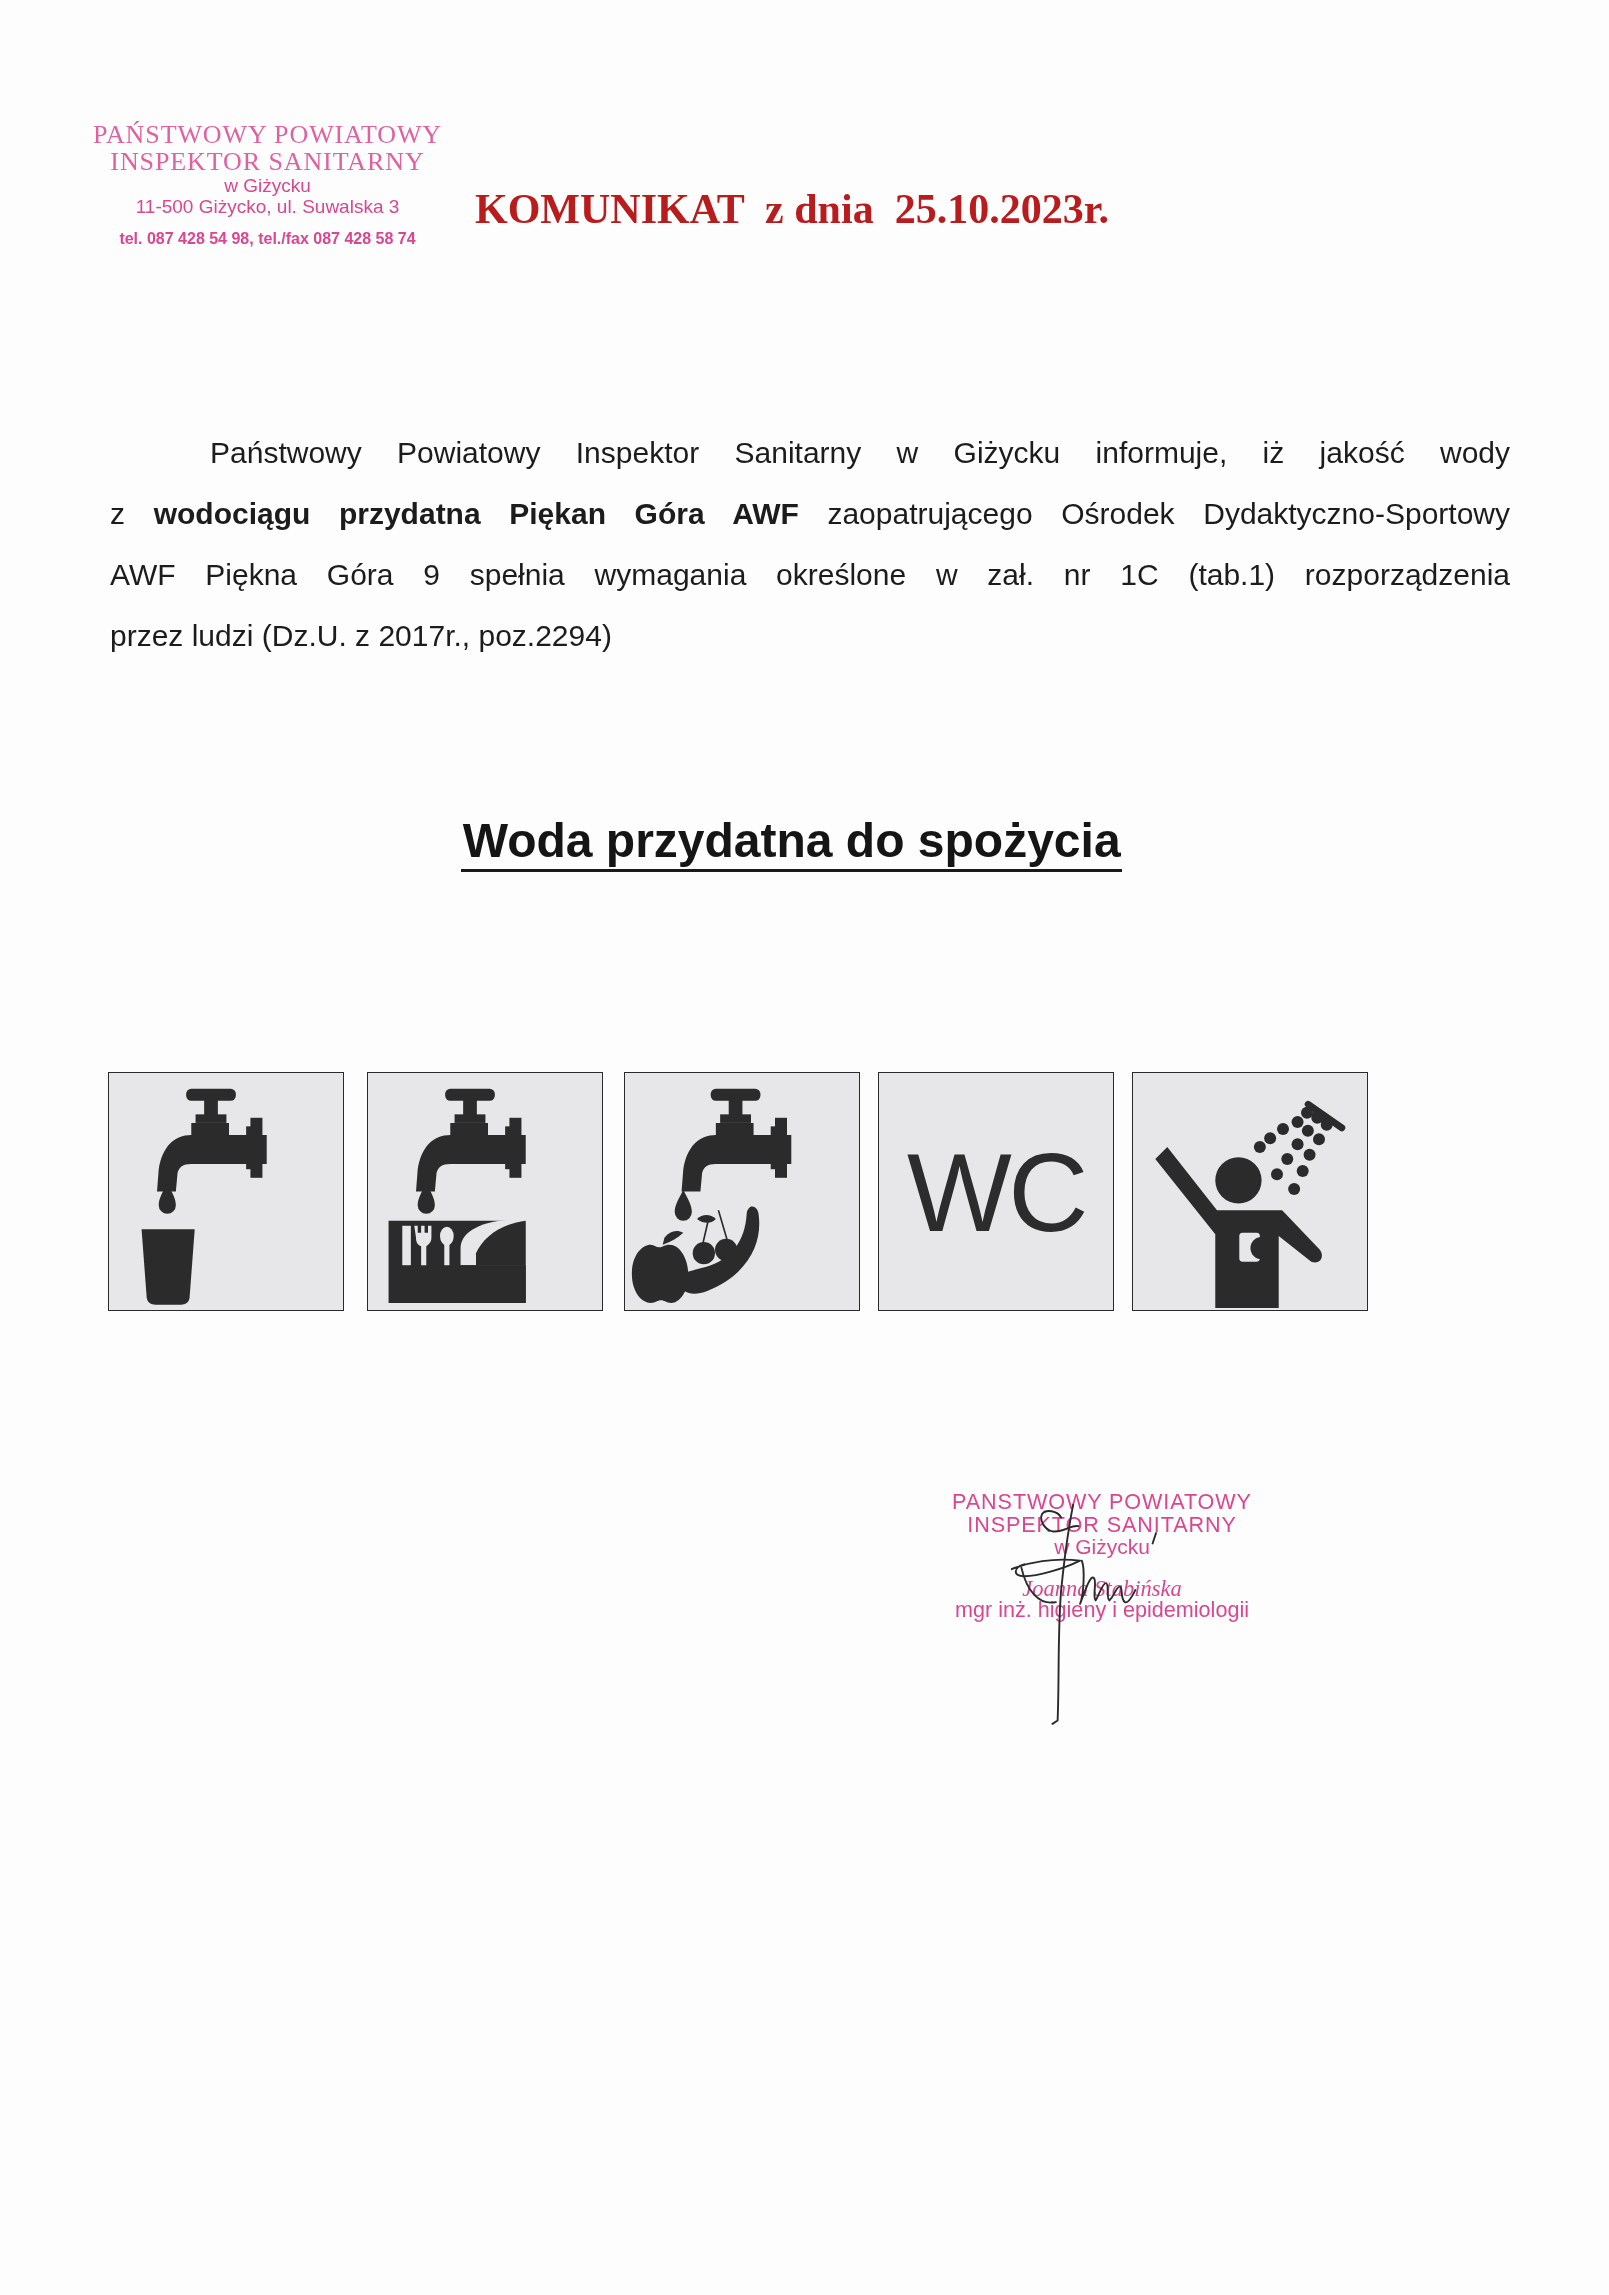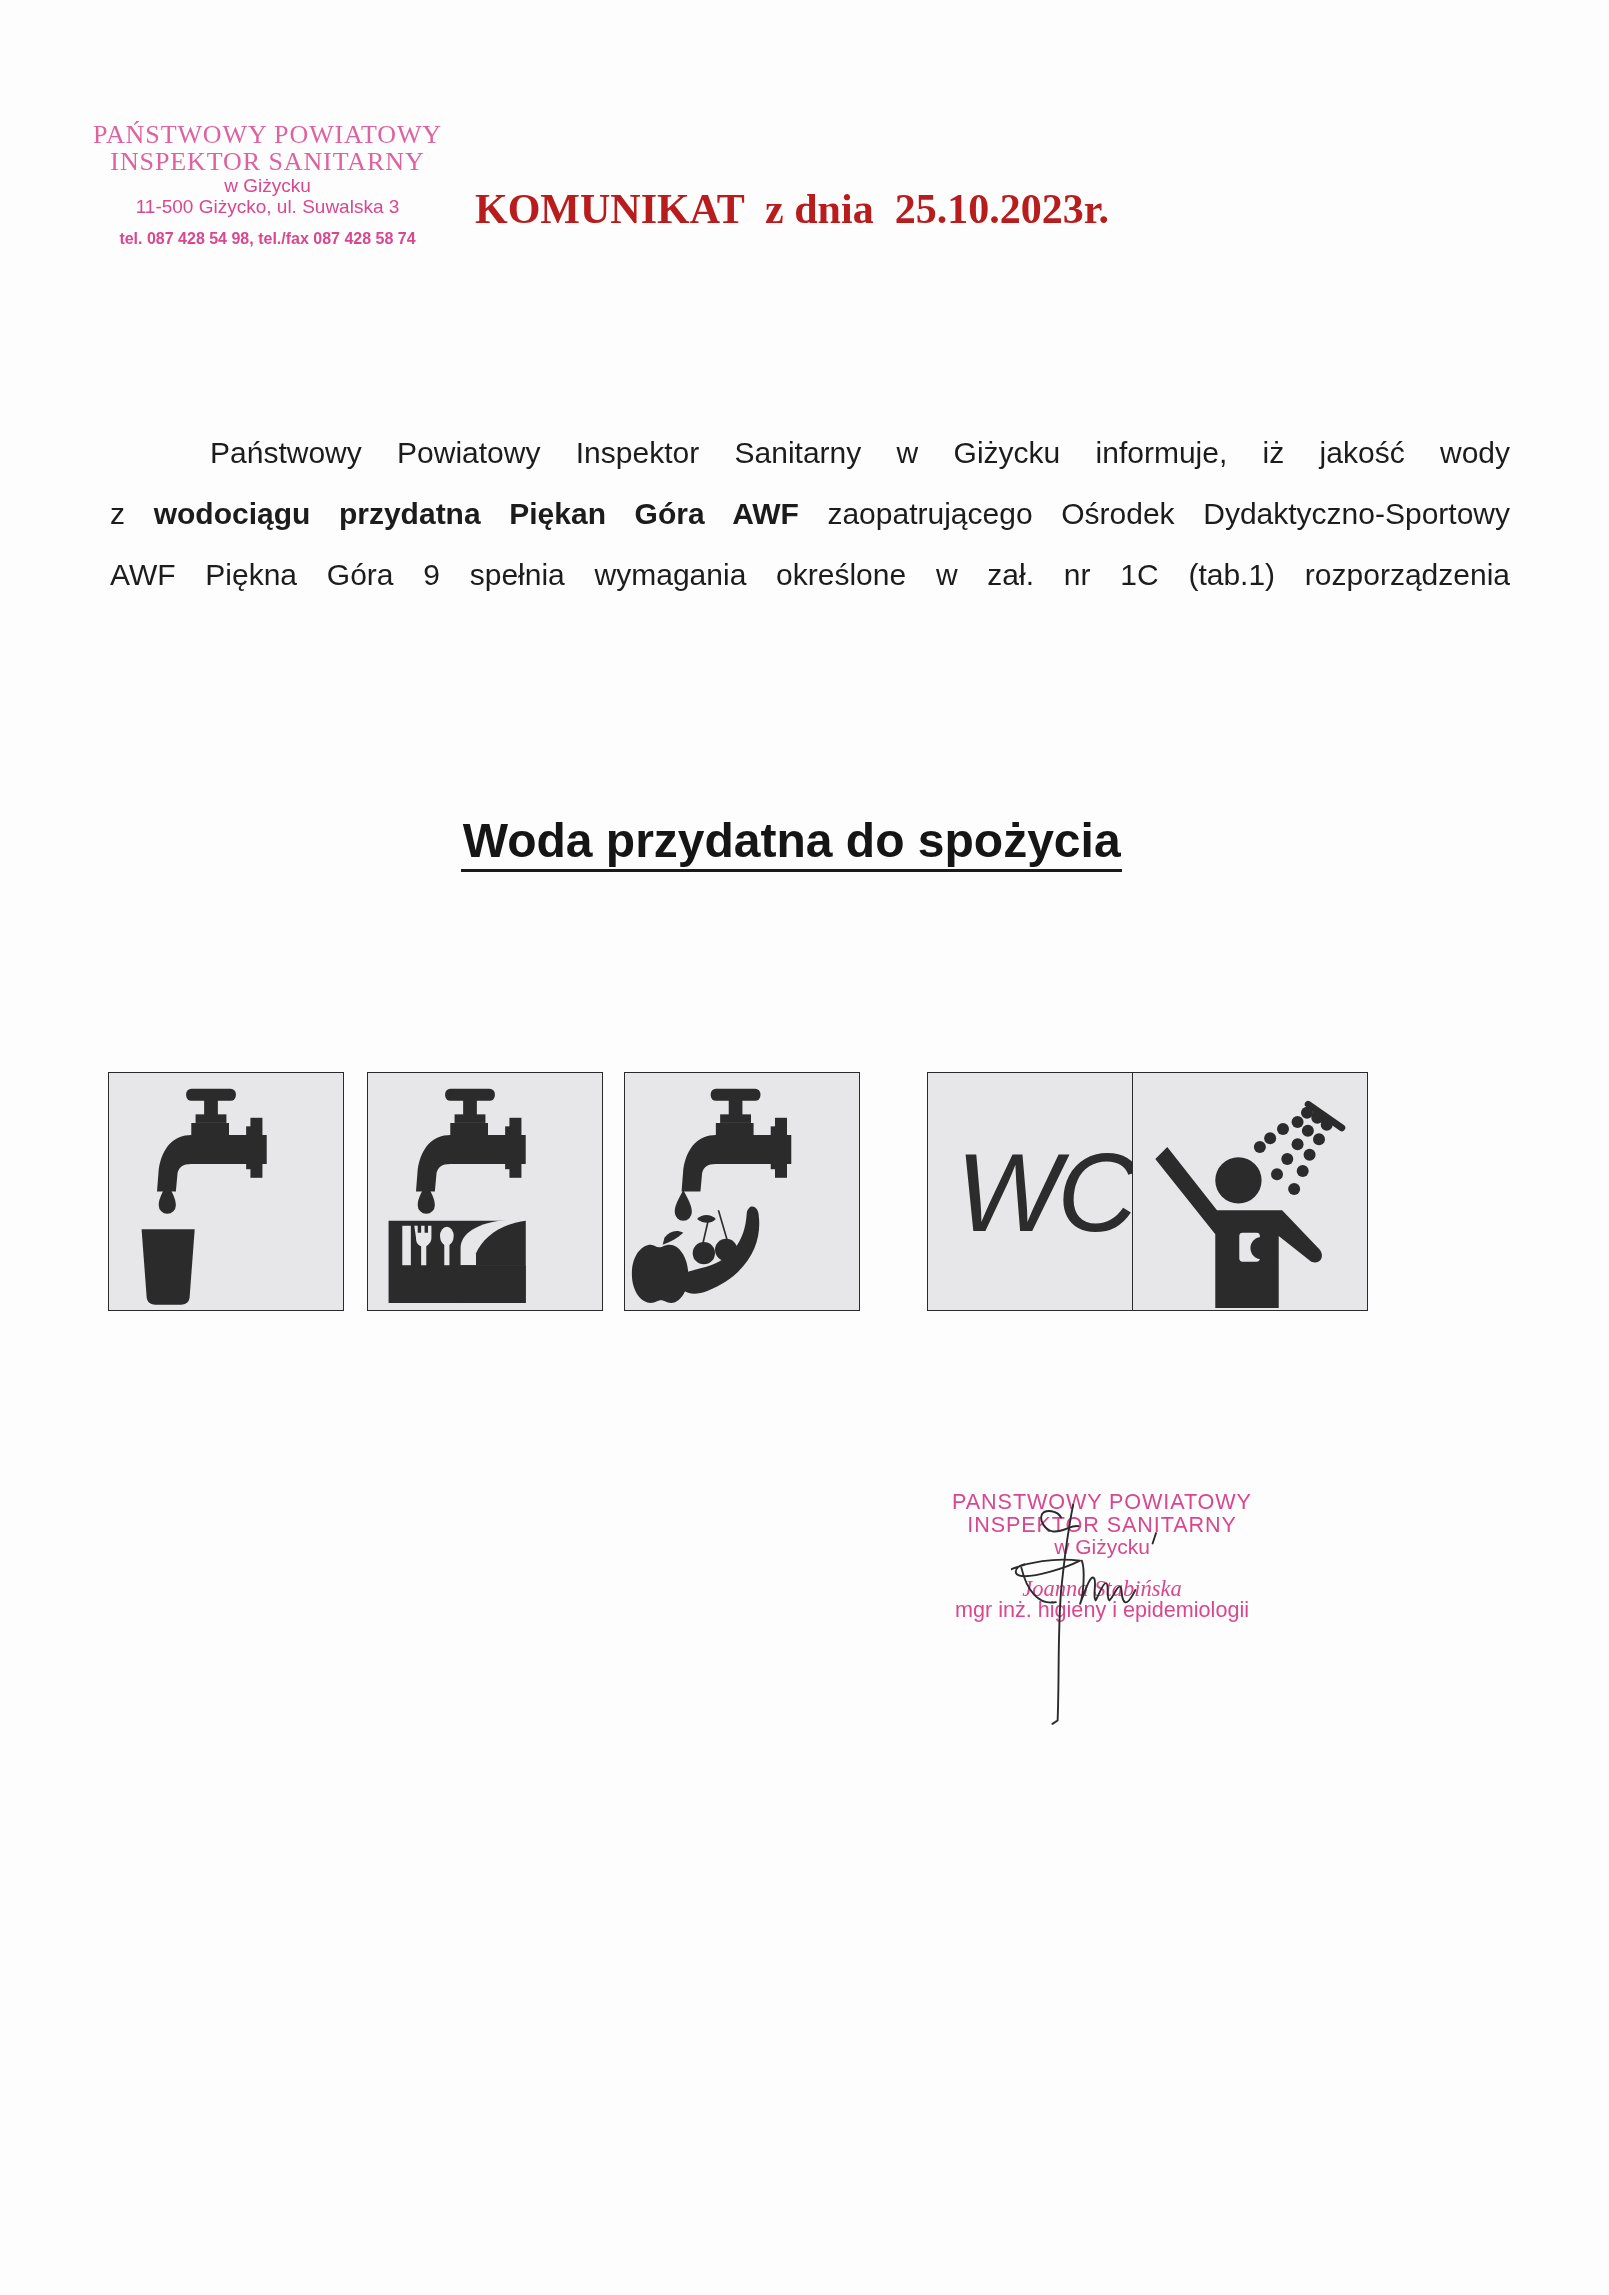--- a/index.html
+++ b/index.html
@@ -96,20 +96,21 @@
   <div class="sans-line">11-500 Giżycko, ul. Suwalska 3</div>
   <div class="small-line">tel. 087 428 54 98, tel./fax 087 428 58 74</div>
 </div>
 
 <div class="title">KOMUNIKAT  z dnia  25.10.2023r.</div>
 
 <div class="body-text">
   <span class="line indent">Państwowy Powiatowy Inspektor Sanitarny w Giżycku informuje, iż  jakość wody</span>
   <span class="line"><span>z </span><b>wodociągu przydatna Piękan Góra AWF</b><span> zaopatrującego Ośrodek Dydaktyczno-Sportowy</span></span>
   <span class="line">AWF Piękna Góra 9 spełnia wymagania określone w  zał. nr 1C (tab.1) rozporządzenia</span>
+  <span class="line last">przez ludzi (Dz.U. z 2017r., poz.2294)</span>
 </div>
 
 <div class="headline">
   <span>Woda przydatna do spożycia</span>
 </div>
 
 <div class="icons">
 
   <div class="icon-box" style="left:108px;">
     <svg viewBox="0 0 273 276">
@@ -164,21 +165,21 @@
         <path d="M44 200 l2 -8 c6 -8 14 -10 22 -6 c-6 6 -14 10 -24 14 z"></path>
         <circle cx="92" cy="210" r="13"></circle>
         <circle cx="118" cy="206" r="13"></circle>
         <path d="M90 198 l6 -26 l2 0 l-6 26z M118 194 l-10 -34 l2 0 l10 34z"></path>
         <path d="M106 170 c-6 -6 -16 -6 -22 0 c8 6 16 6 22 0z"></path>
         <path d="M146 156 c6 -2 10 4 10 10 c4 30 -10 68 -60 88 c-20 8 -34 0 -32 -12 c2 -10 14 -12 30 -16 c30 -8 46 -30 48 -62 c0 -4 2 -6 4 -8z"></path>
       </g>
     </svg>
   </div>
 
-  <div class="icon-box" style="left:927px;font-style:italic;">
+  <div class="icon-box" style="left:878px;">
     <div class="wc-text">WC</div>
   </div>
 
   <div class="icon-box" style="left:1132px;">
     <svg viewBox="0 0 273 276">
       <g fill="#2b2b2b">
         <rect x="196" y="46" width="56" height="8" rx="4" transform="rotate(35 224 50)"></rect>
         <path d="M212 42 l14 10 l-6 6 l-12 -8 z"></path>
         <circle cx="203" cy="46" r="7"></circle>
           <circle cx="215" cy="52" r="7"></circle>

